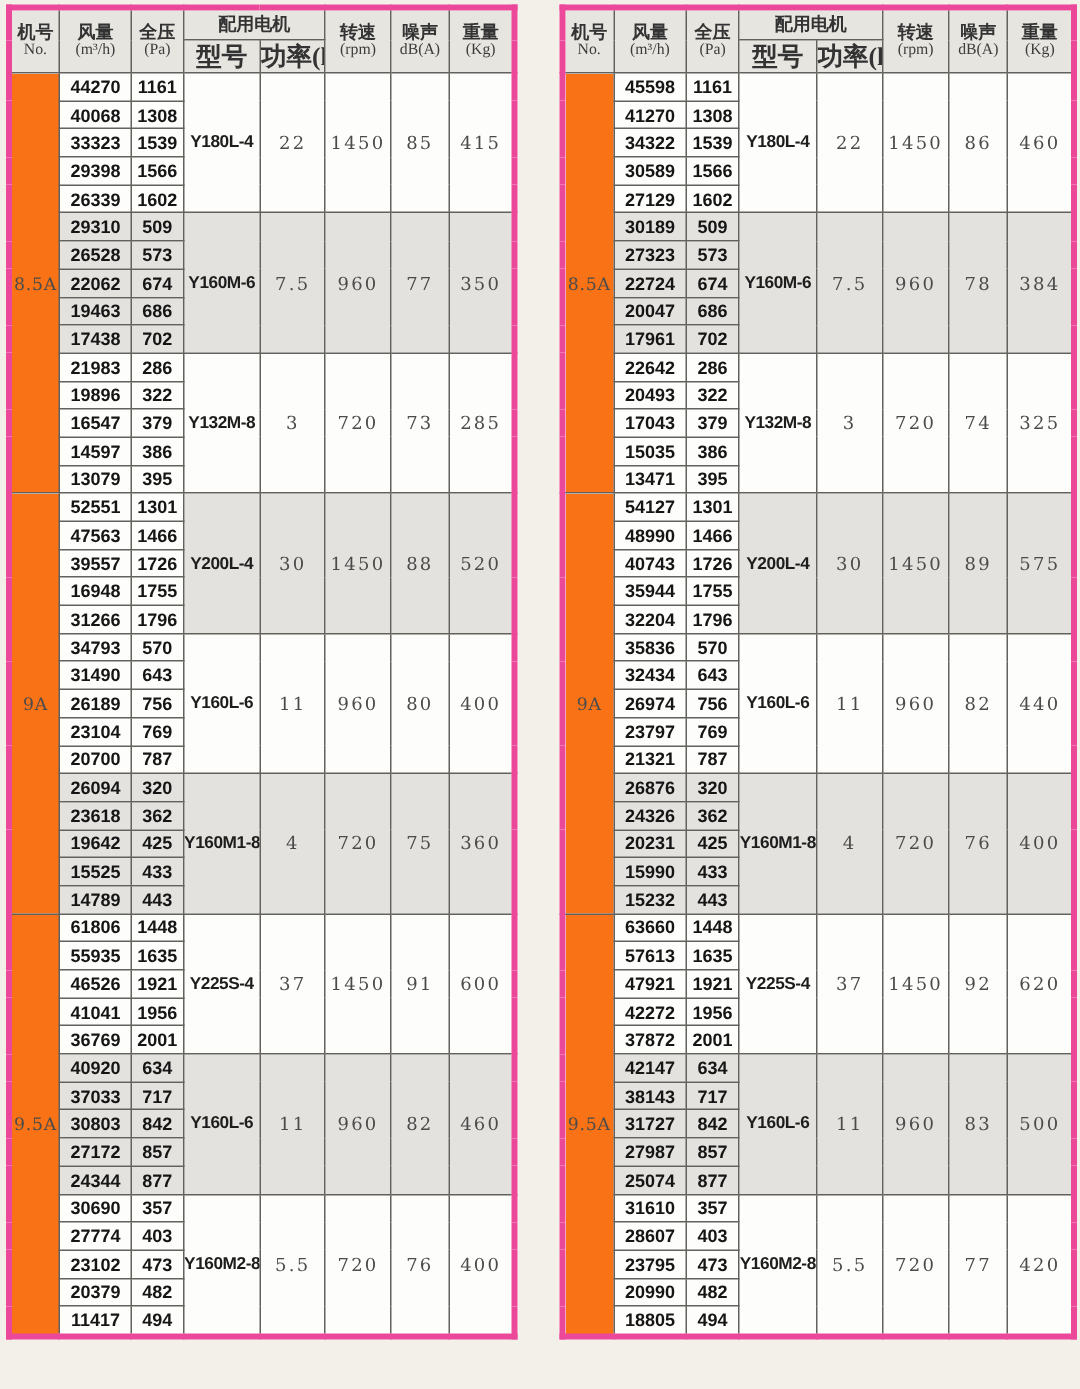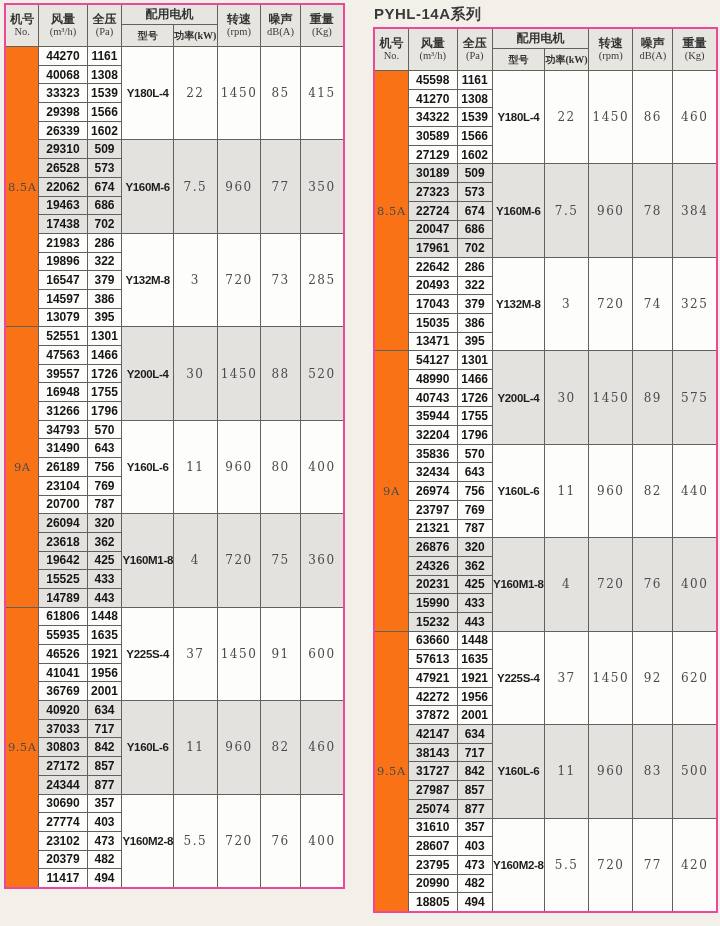--- a/index.html
+++ b/index.html
@@ -15,35 +15,35 @@
   .block.right { width:345px; }
   .series-title {
     font-family:"Liberation Sans", sans-serif;
     font-size:15px; font-weight:bold;
     color:#3a3a3a; letter-spacing:.5px;
     height:21px; line-height:21px; margin:0 0 3px 1px;
   }
   table {
     width:100%; border-collapse:collapse; table-layout:fixed;
     background:#fdfdfb;
-    border:2px solid #ec4899;
+    border:4px solid #ec4899;
   }
   th, td {
     border:1px solid #63615c;
     padding:0; text-align:center; vertical-align:middle;
     overflow:hidden; white-space:nowrap;
   }
   thead th {
     background:#e7e5e0;
     font-family:"Liberation Serif", serif;
     color:#333; font-weight:bold; font-size:12px; line-height:1.15;
   }
   thead tr.top th { height:19px; }
   thead th[rowspan] { height:41px; }
-  thead tr.bottom th { height:21px; font-size:10px; }
+  thead tr.bottom th { height:21px; font-size:17px; }
   .h-cn  { display:block; font-size:12px; font-weight:bold; }
   .h-sub { display:block; font-size:10.5px; font-weight:normal; color:#3c3c3c; }
   tbody td { height:17.7px; }
   td.num {
     font-family:"Liberation Sans", sans-serif;
     font-weight:bold; font-size:12px; color:#151515;
   }
   td.motor {
     font-family:"Liberation Sans", sans-serif;
     font-weight:bold; font-size:11.5px; color:#1d1d1d; letter-spacing:-0.3px;
@@ -336,21 +336,20 @@
           </tr>
           <tr>
             <td class="num">11417</td>
             <td class="num">494</td>
           </tr>
         </tbody>
     </table>
   </div>
 
   <div class="block right">
-    <div class="series-title">PYHL-14A系列</div>
     <table>
       <colgroup>
         <col style="width:10%">
           <col style="width:14.2%">
           <col style="width:10.3%">
         <col style="width:15.2%">
           <col style="width:12.9%">
           <col style="width:12.9%">
         <col style="width:11.6%">
           <col style="width:12.9%">

